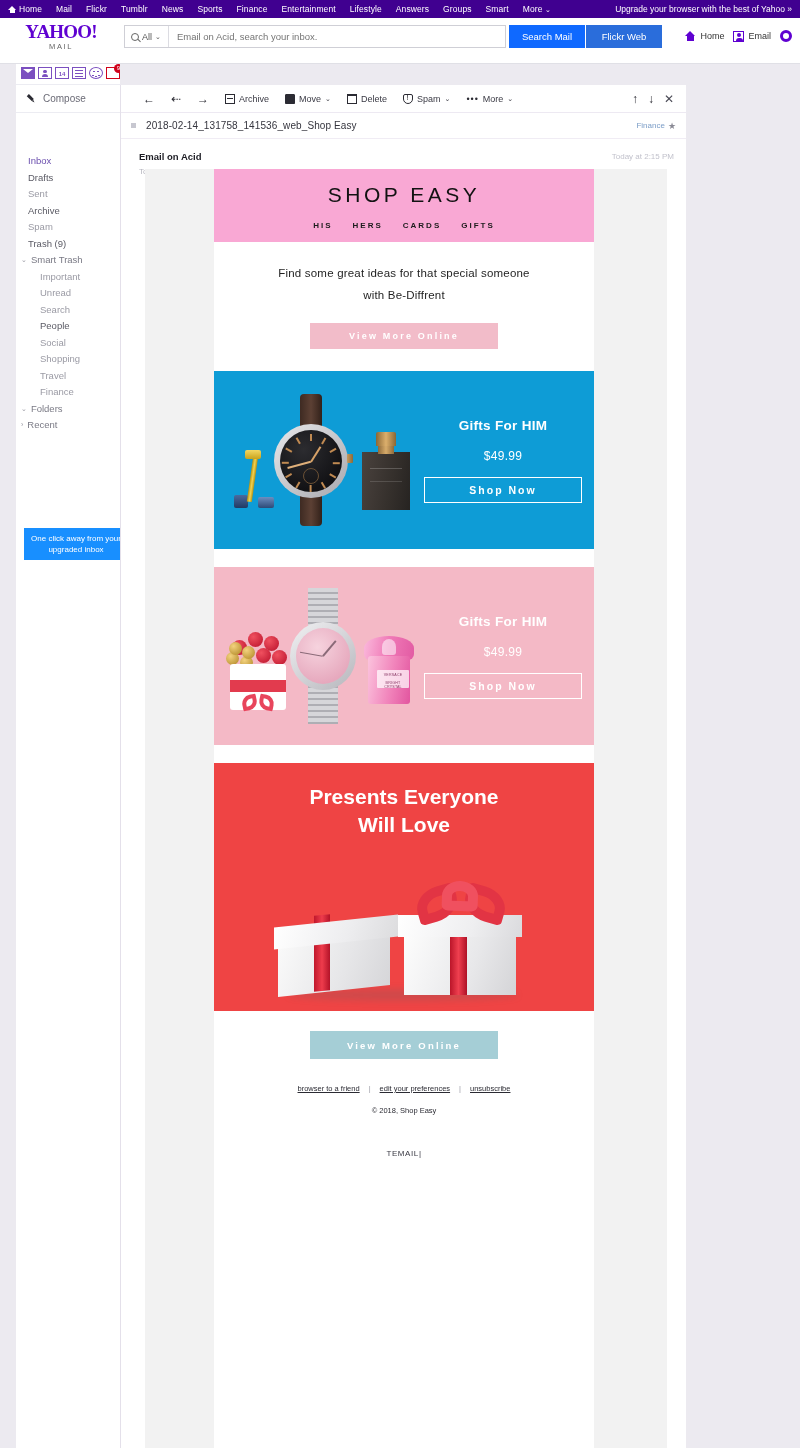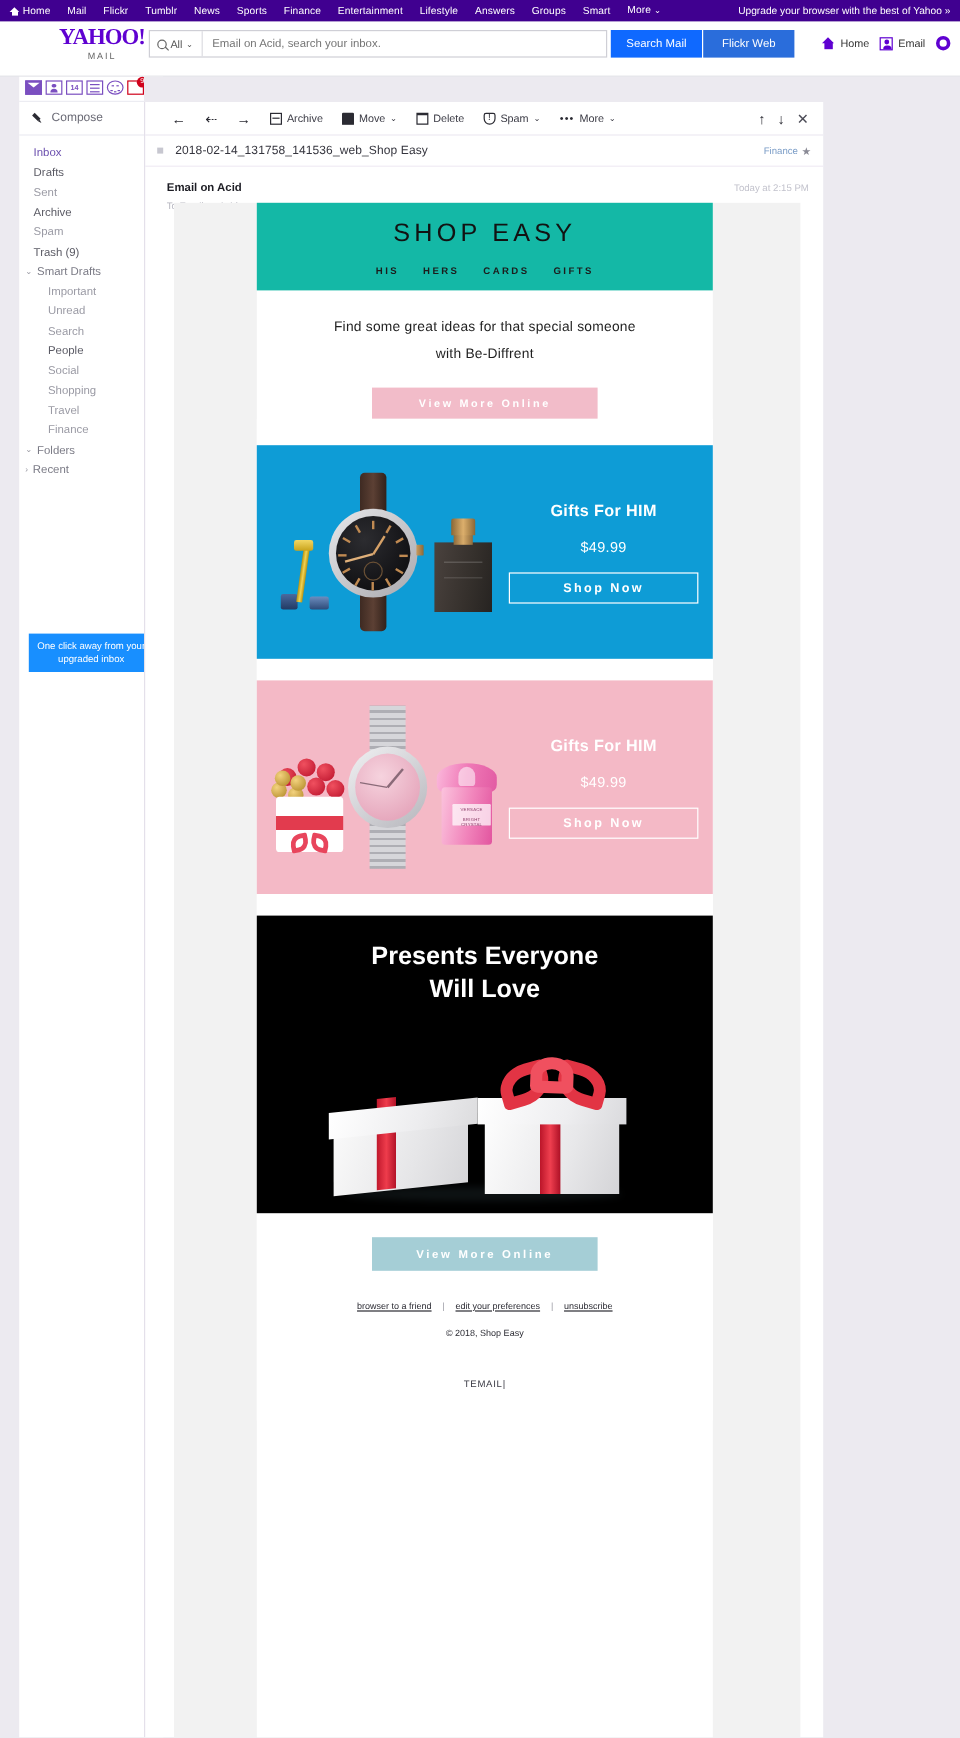--- a/index.html
+++ b/index.html
@@ -35,21 +35,21 @@
     margin-left: auto; color: #fff; font-size: 8.5px; padding-right: 8px; line-height: 18px;
   }
   .caret-dn { font-size: 7px; }
 
   
   .yahoo-header {
     position: absolute; top: 18px; left: 0; width: 800px; height: 46px;
     background: #fff; border-bottom: 1px solid #e0e0e6;
   }
   .yahoo-logo {
-    position: absolute; left: 40px; top: 4px; width: 90px; text-align: center;
+    position: absolute; left: 16px; top: 4px; width: 90px; text-align: center;
   }
   .yahoo-logo .ylogo-main {
     font-family: "Liberation Serif", serif; font-size: 19px; font-weight: bold;
     color: #5f01d1; letter-spacing: -0.8px; line-height: 20px;
   }
   .yahoo-logo .ylogo-sub {
     font-size: 7.5px; color: #666; letter-spacing: 1.6px; line-height: 9px;
   }
   .search-wrap {
     position: absolute; left: 124px; top: 7px; width: 382px; height: 23px;
@@ -153,21 +153,21 @@
   }
   .pencil-ic::after {
     content:""; position:absolute; left:3.5px; top:7px;
     border-left:1.5px solid transparent; border-right:1.5px solid transparent; border-top:3px solid #2b2b33;
   }
   .sb-list { padding-top: 7px; }
   .sb-row {
     font-size: 9.5px; color: #9a9aa4; line-height: 16.5px; padding-left: 12px; white-space: nowrap;
     cursor: pointer;
   }
-  .sb-row.active { color: #6b4fae; }
+  .sb-row.active { color: #6b4fae; margin-top: 33px; }
   .sb-row.strong { color: #5a5a64; }
   .sb-row.group { padding-left: 5px; display: flex; align-items: center; gap: 4px; color: #7a7a85; }
   .sb-row.sub { padding-left: 24px; }
   .chev { font-size: 7px; color: #9a9aa4; display: inline-block; }
   .sb-promo {
     position: absolute; left: 8px; top: 464px; width: 104px; height: 32px;
     background: #188fff; color: #fff; font-size: 8px; text-align: center;
     display: flex; align-items: center; justify-content: center; line-height: 11px; padding: 0 4px;
   }
 
@@ -219,21 +219,21 @@
 
   
   .email-body {
     position: absolute; left: 24px; top: 84px; width: 522px; bottom: 0;
     background: #f2f2f2;
   }
   .email-canvas {
     position: absolute; left: 69px; top: 0; width: 380px; background: #fff;
     bottom: 0;
   }
-  .ec-header { background: #14b8a6; padding: 14px 0 12px; text-align: center; }
+  .ec-header { background: #f9a8d4; padding: 14px 0 12px; text-align: center; }
   .brand-title {
     font-size: 21px; letter-spacing: 3.5px; color: #121212; font-weight: normal;
     font-family: "Liberation Sans", sans-serif;
   }
   .brand-nav {
     margin-top: 14px; display: flex; justify-content: center; gap: 20px;
     font-size: 8px; letter-spacing: 2px; color: #1c1c1c; font-weight: bold;
   }
   .brand-nav span { cursor: pointer; }
 
@@ -454,21 +454,21 @@
     border-radius: 50% 50% 6px 6px;
   }
   .pf-cap::after {
     content:""; position:absolute; left:18px; top:3px; width:14px; height:16px;
     background: rgba(255,255,255,.55); border-radius: 50% 50% 3px 3px;
   }
 
   .band-divider { height: 18px; background: #fff; }
 
   
-  .teal-band { position: relative; height: 248px; background: #000000; overflow: hidden; }
+  .teal-band { position: relative; height: 248px; background: #ef4444; overflow: hidden; }
   .teal-title {
     position: absolute; left: 0; right: 0; top: 20px; text-align: center; color: #fff;
     font-size: 21px; font-weight: bold; line-height: 28px;
   }
   .giftpair { position: absolute; left: 64px; bottom: 16px; width: 250px; height: 140px; }
   .gp-box-a { position: absolute; left: 0; bottom: 4px; width: 120px; height: 82px; }
   .gpa-body {
     position: absolute; left: 0; bottom: 0; width: 112px; height: 56px;
     background: linear-gradient(110deg,#fafafa,#e6e6e8 60%,#d6d6d9);
     transform: skewY(-6deg);
@@ -610,21 +610,21 @@
     <div class="sb-list">
       <div class="sb-row active">Inbox</div>
       <div class="sb-row strong">Drafts</div>
       <div class="sb-row">Sent</div>
       <div class="sb-row strong">Archive</div>
       <div class="sb-row">Spam</div>
       <div class="sb-row strong">Trash (9)</div>
 
       <div class="sb-row group">
         <span class="chev">⌄</span>
-        <span>Smart Drafts</span>
+        <span>Smart Trash</span>
       </div>
       <div class="sb-row sub">Important</div>
       <div class="sb-row sub">Unread</div>
       <div class="sb-row sub">Search</div>
       <div class="sb-row sub strong">People</div>
       <div class="sb-row sub">Social</div>
       <div class="sb-row sub">Shopping</div>
       <div class="sb-row sub">Travel</div>
       <div class="sb-row sub">Finance</div>
 

